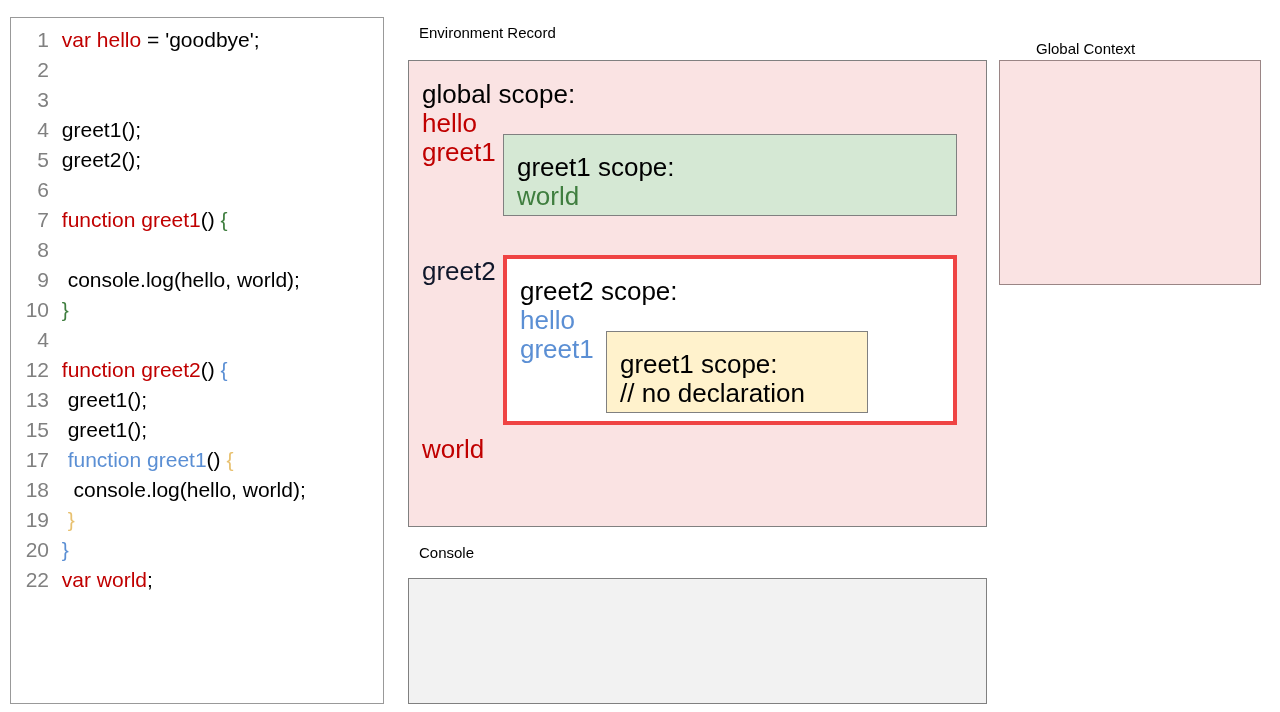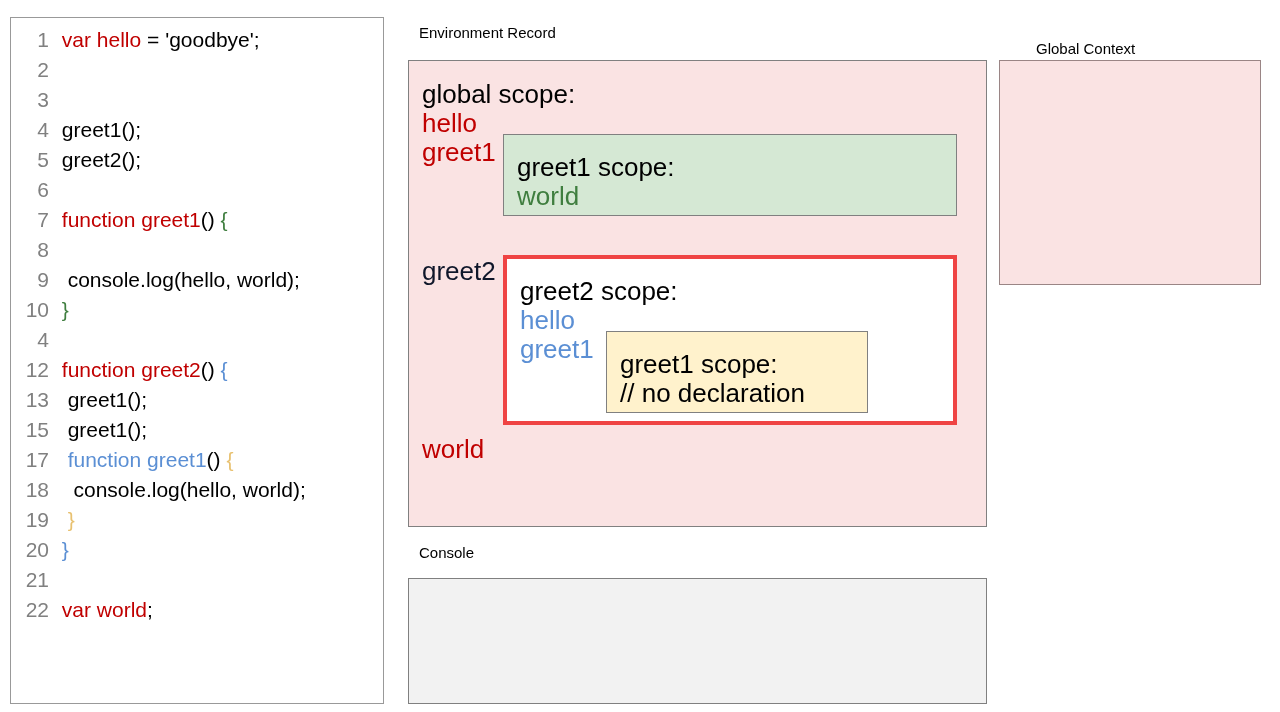--- a/index.html
+++ b/index.html
@@ -176,21 +176,20 @@
     <div class="code-line"><span class="lineno">9</span><span class="codetext"><span class="tok t-plain">  console.log(hello, world);</span></span></div>
     <div class="code-line"><span class="lineno">10</span><span class="codetext"><span class="tok t-plain"> </span><span class="tok t-green">}</span></span></div>
     <div class="code-line"><span class="lineno">4</span><span class="codetext"><span class="tok t-plain"></span></span></div>
     <div class="code-line"><span class="lineno">12</span><span class="codetext"><span class="tok t-plain"> </span><span class="tok t-red">function greet2</span><span class="tok t-plain">() </span><span class="tok t-blue">{</span></span></div>
     <div class="code-line"><span class="lineno">13</span><span class="codetext"><span class="tok t-plain">  greet1();</span></span></div>
     <div class="code-line"><span class="lineno">15</span><span class="codetext"><span class="tok t-plain">  greet1();</span></span></div>
     <div class="code-line"><span class="lineno">17</span><span class="codetext"><span class="tok t-plain">  </span><span class="tok t-blue">function greet1</span><span class="tok t-plain">() </span><span class="tok t-yellow">{</span></span></div>
     <div class="code-line"><span class="lineno">18</span><span class="codetext"><span class="tok t-plain">   console.log(hello, world);</span></span></div>
     <div class="code-line"><span class="lineno">19</span><span class="codetext"><span class="tok t-plain">  </span><span class="tok t-yellow">}</span></span></div>
     <div class="code-line"><span class="lineno">20</span><span class="codetext"><span class="tok t-plain"> </span><span class="tok t-blue">}</span></span></div>
-    <div class="code-line"><span class="lineno">21</span><span class="codetext"><span class="tok t-plain"></span></span></div>
     <div class="code-line"><span class="lineno">22</span><span class="codetext"><span class="tok t-plain"> </span><span class="tok t-red">var world</span><span class="tok t-plain">;</span></span></div>
   </div>
 
 <div class="section-title" id="env-title">Environment Record</div>
 
 <div id="env-box">
   <div class="scope-label scope-head" id="global-scope-head">global scope:</div>
   <div class="scope-label" id="global-var-hello">hello</div>
   <div class="scope-label" id="global-var-greet1">greet1</div>
   <div class="scope-label" id="global-var-greet2">greet2</div>

